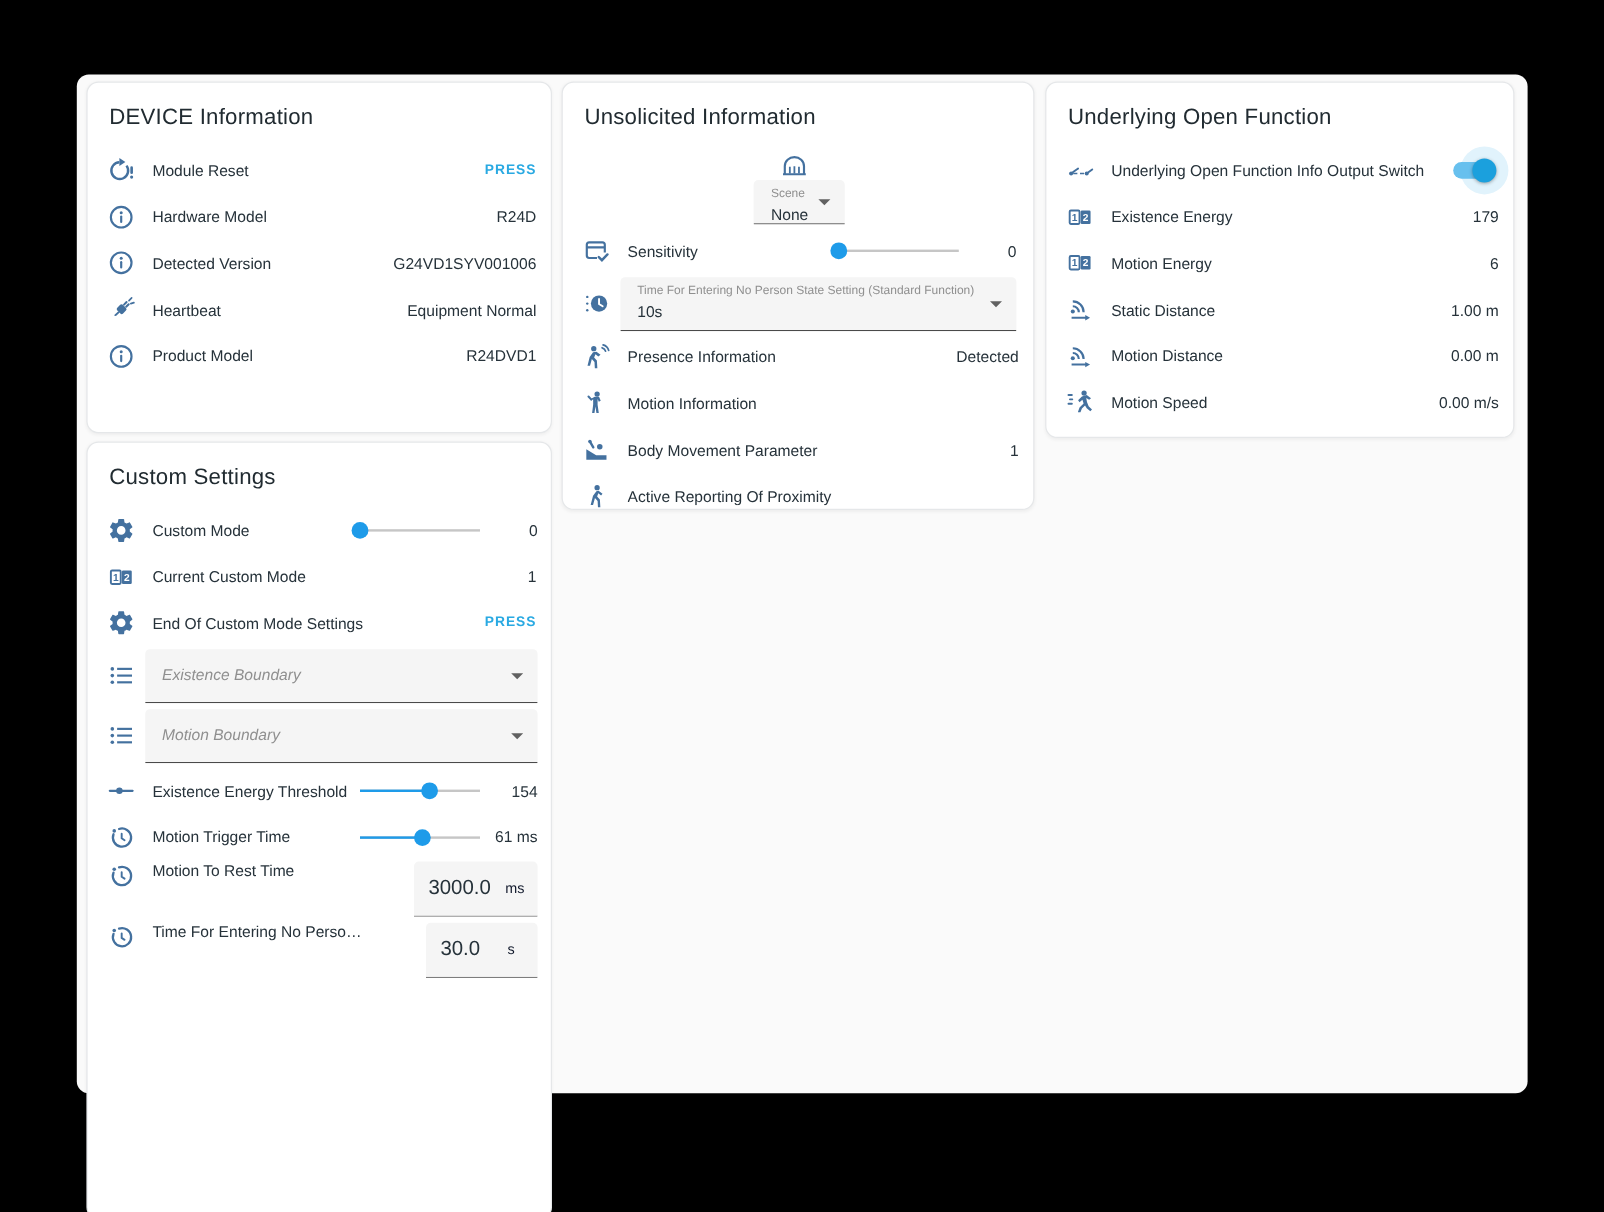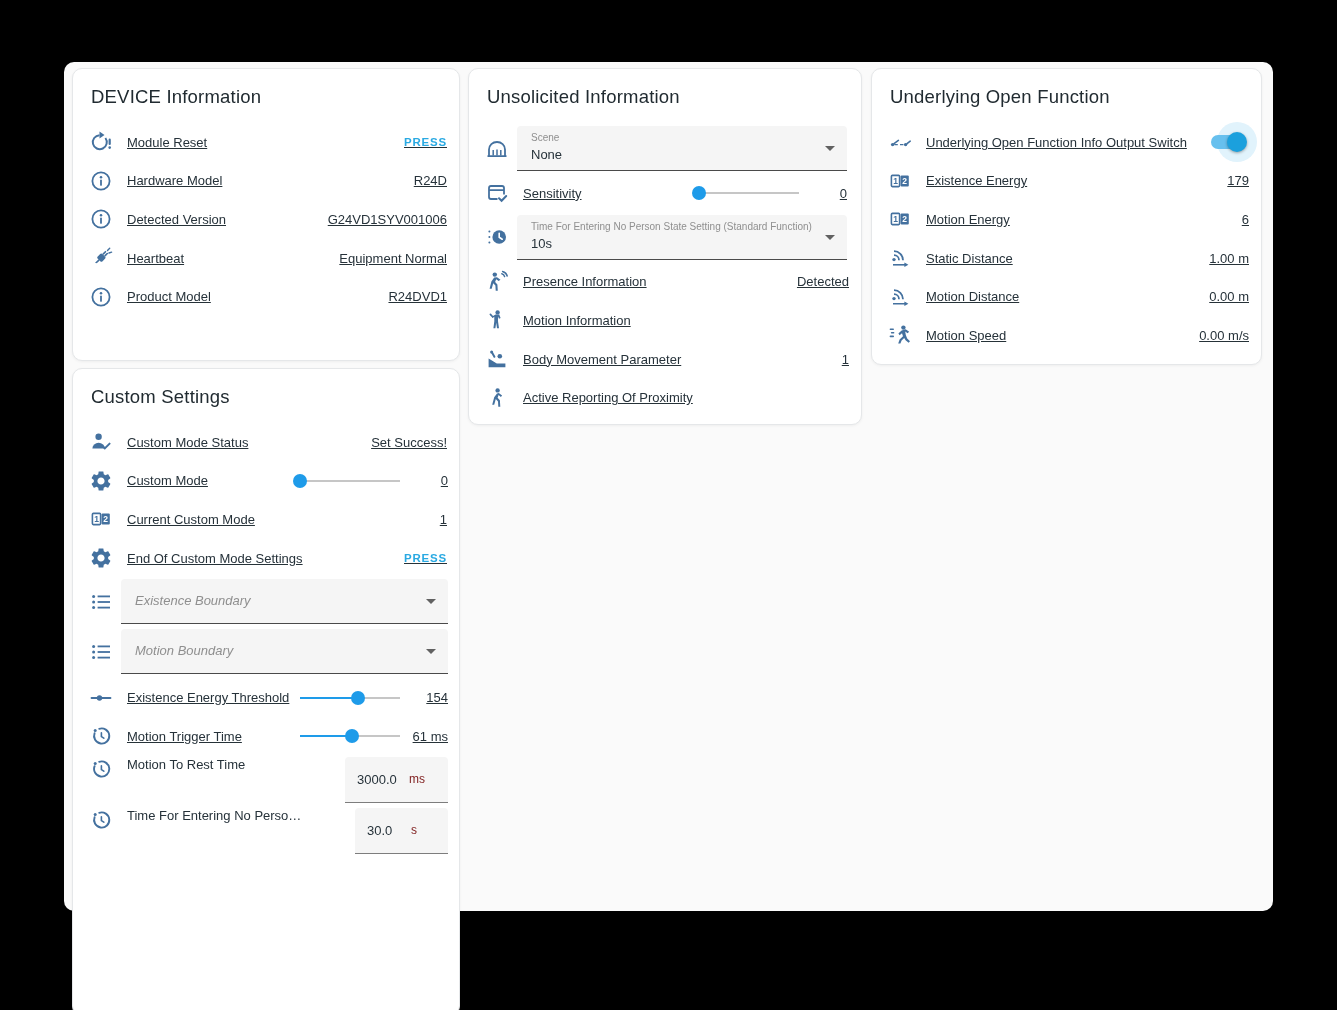--- a/index.html
+++ b/index.html
@@ -27,21 +27,20 @@
   .card-custom      { left:8px;   top:306px; width:388px; height:648px; }
 
   .card-title {
     margin:16px 18px 0; font-size:18.5px; font-weight:500;
     color:#212b31; letter-spacing:.2px; line-height:24px;
   }
   .rows { margin-top:14px; }
   .row {
     height:38.6px; display:flex; align-items:center;
     padding:0 12px 0 16px;
-    text-decoration:underline;
   }
   .ic { width:24px; height:24px; flex:none; margin-right:14px; color:#44719f; }
   .ic svg, svg.ic { width:24px; height:24px; display:block; }
   .lbl { flex:1; font-size:13px; color:#26323a; white-space:nowrap; overflow:hidden; }
   .val { font-size:13px; color:#26323a; text-align:right; white-space:nowrap; }
   .press {
     font-size:11.5px; font-weight:700; letter-spacing:.8px;
     color:#29a9e2; background:none; border:none; cursor:pointer;
     font-family:"Liberation Sans", sans-serif; padding:0;
   }
@@ -83,26 +82,26 @@
     background:#1ba0dd; box-shadow:0 1px 3px rgba(0,0,0,.35);
   }
 
   
   .input-row { display:flex; align-items:flex-start; padding:0 11px 0 16px; height:46px; }
   .tfield {
     height:46px; background:#f5f5f5; border-bottom:1px solid #7d7d7d;
     border-radius:4px 4px 0 0; display:flex; align-items:center;
     padding:0 12px; margin-left:auto;
   }
-  .tfield .tval { font-size:13px; color:#26323a; background:none; border:none; width:52px;
+  .tfield .tval { font-size:17px; color:#26323a; background:none; border:none; width:52px;
                   font-family:"Liberation Sans", sans-serif; }
-  .tfield .tunit { font-size:12px; color:#7f1d1d; }
+  .tfield .tunit { font-size:12px; color:#0f172a; margin-left:12px; }
 
   .mt2 { margin-top:2px; } .mt3 { margin-top:3px; }
-  .mt5 { margin-top:5px; } .mt17 { margin-top:17px; } .mt1 { margin-top:1px; }
+  .mt5 { margin-top:5px; } .mt17 { margin-top:17px;flex-direction:column; } .mt1 { margin-top:1px; }
   .sprite { position:absolute; width:0; height:0; overflow:hidden; }
 </style>
 </head>
 <body>
 
 <svg class="sprite" xmlns="http://www.w3.org/2000/svg" aria-hidden="true">
   <defs>
     <symbol id="i-info" viewBox="0 0 24 24">
       <circle cx="12" cy="12" r="8.6" fill="none" stroke="currentColor" stroke-width="1.8"></circle>
       <circle cx="12" cy="8.2" r="1.25" fill="currentColor"></circle>
@@ -378,27 +377,20 @@
           </svg>
         <span class="lbl">Motion Speed</span>
         <span class="val">0.00 m/s</span>
       </div>
     </div>
   </section>
 
   <section class="card card-custom">
     <h2 class="card-title">Custom Settings</h2>
     <div class="rows">
-      <div class="row">
-        <svg class="ic">
-            <use href="#i-person-check"></use>
-          </svg>
-        <span class="lbl">Custom Mode Status</span>
-        <span class="val">Set Success!</span>
-      </div>
       <div class="row" style="padding-right:11px;">
         <svg class="ic">
             <use href="#i-gear"></use>
           </svg>
         <span class="lbl">Custom Mode</span>
         <div class="slider">
           <div class="track"></div>
           <div class="fill" style="width: 0%;"></div>
           <div class="thumb" style="left: 0%;"></div>
         </div>

